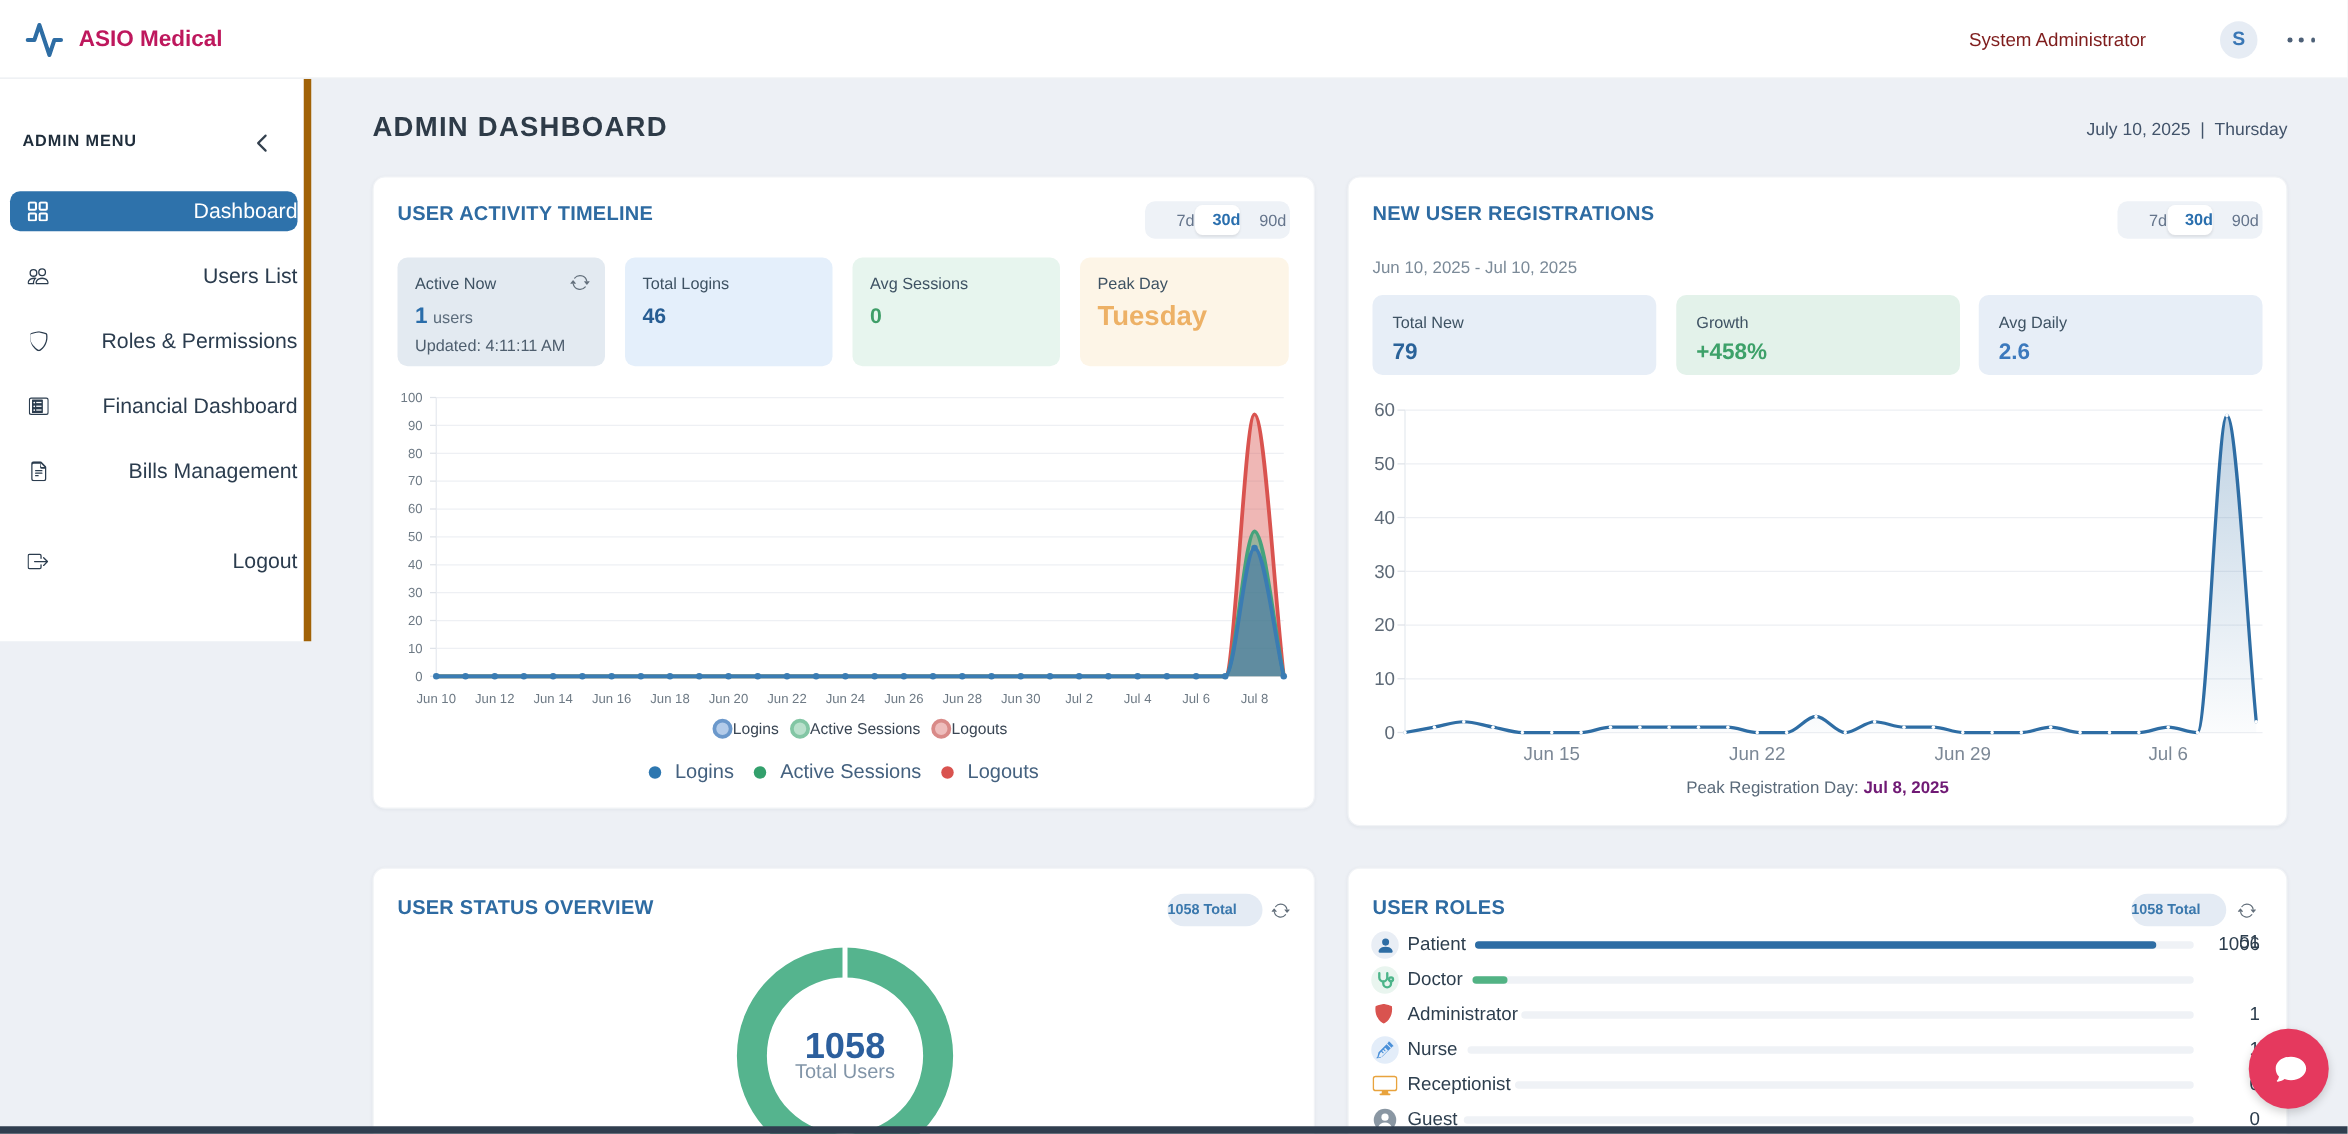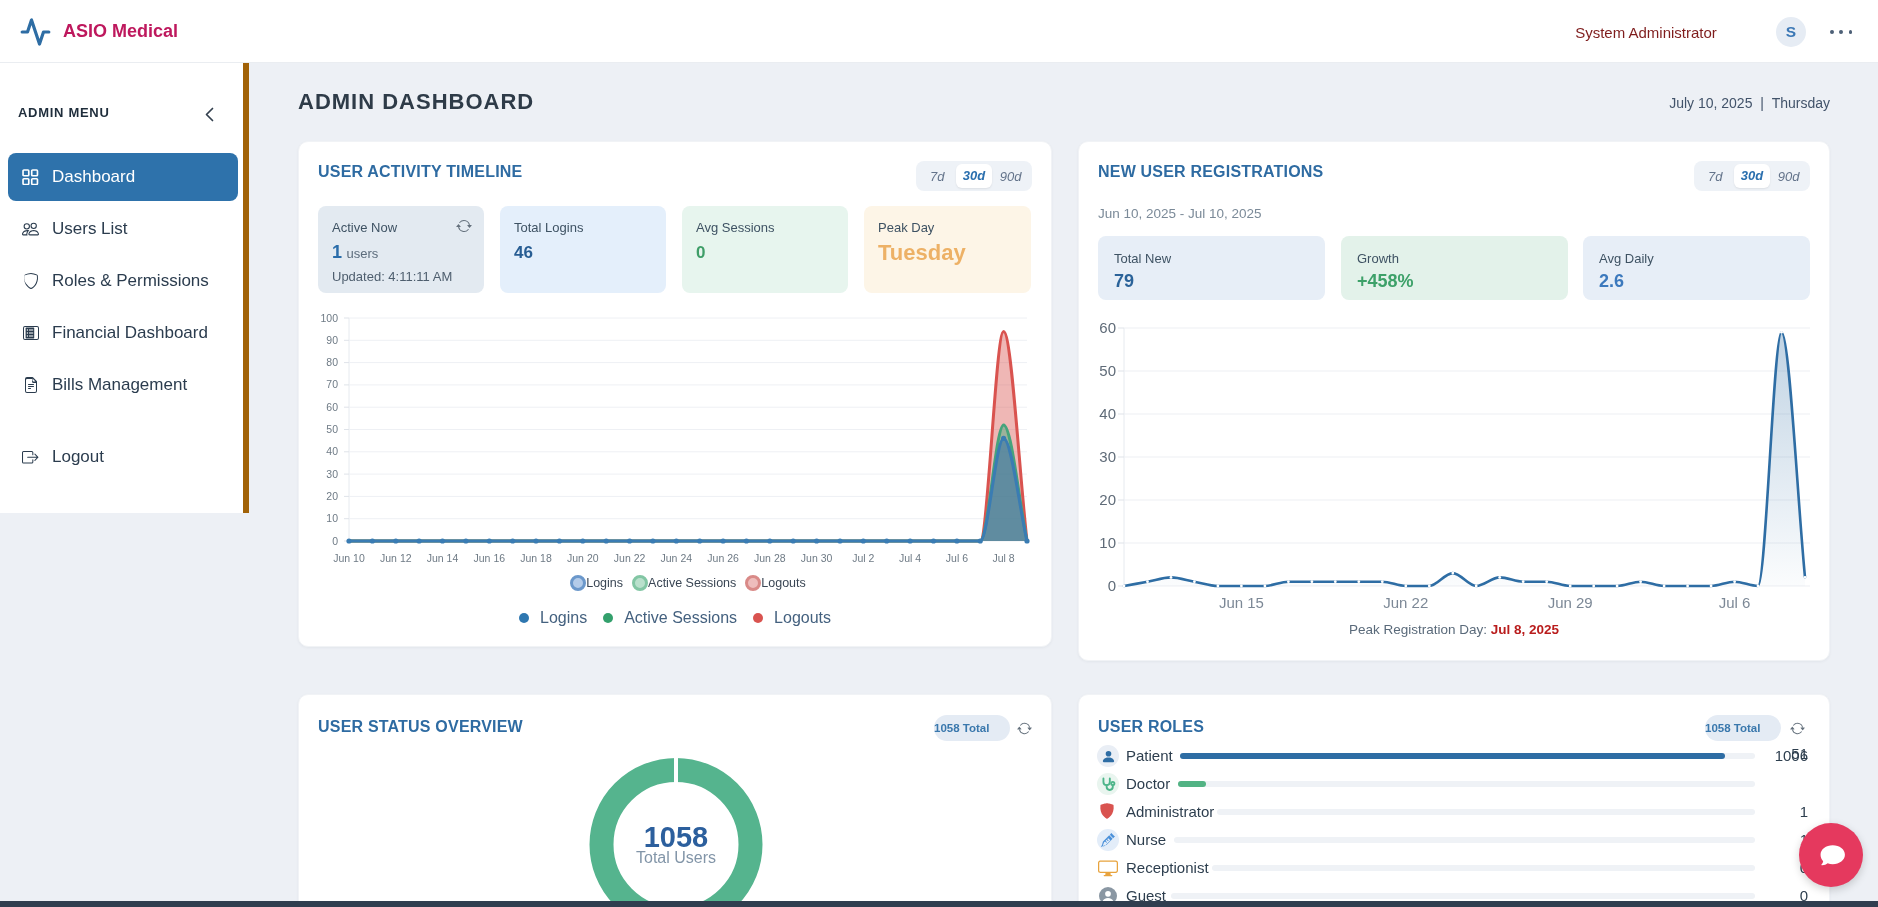--- a/index.html
+++ b/index.html
@@ -1,24 +1,24 @@
 <!DOCTYPE html>
 <html><head><meta charset="utf-8">
 <style>
 * { margin:0; padding:0; box-sizing:border-box; }
 html,body { width:1878px; height:907px; overflow:hidden; font-family:"Liberation Sans",sans-serif; background:#edf0f5; }
 .abs { position:absolute; }
 .card { position:absolute; background:#fff; border-radius:10px; border:1px solid #f1f3f6; box-shadow:0 1px 3px rgba(20,30,50,0.05); }
 .ctitle { position:absolute; font-size:16px; font-weight:bold; color:#2e6ba2; letter-spacing:0.2px; }
 .pillgrp { position:absolute; width:116px; height:30px; background:#eef2f7; border-radius:8px; display:flex; align-items:center; padding:3px; }
-.pillgrp span { flex:1; text-align:center; font-size:13px; color:#64748b;font-style:italic; }
+.pillgrp span { flex:1; text-align:right; font-size:13px; color:#64748b; }
 .pillgrp .on { background:#fff; border-radius:6px; color:#2a6fae; font-weight:bold; height:24px; line-height:24px; box-shadow:0 1px 2px rgba(0,0,0,.08); }
 .badge { position:absolute; background:#e4ebf4; border-radius:13px; font-size:11.5px; font-weight:bold; color:#3a78ad; height:26px; line-height:26px; width:76px; text-align:left; }
 .statlabel { font-size:13px; color:#3e5263; }
-.menuitem { position:absolute; left:8px; width:230px; height:48px; display:flex; align-items:center; padding-left:14px; gap:13px; font-size:17px; color:#2b3c4e; }
+.menuitem { position:absolute; left:8px; width:230px; height:32px; display:flex; align-items:center; padding-left:14px; gap:13px; font-size:17px; color:#2b3c4e;justify-content:space-between; }
 .mico { width:17px; display:flex; justify-content:center; flex:none; }
 </style></head>
 <body>
 
 <div class="abs" style="left:0;top:0;width:1878px;height:63px;background:#fff;border-bottom:1px solid #eaedf1;z-index:5">
   <div class="abs" style="left:17px;top:16px"><svg width="37" height="32" viewBox="0 0 24 24" fill="none" stroke="#2e6da4" stroke-width="2.4" stroke-linecap="round" stroke-linejoin="round">
         <polyline points="22 12 18 12 15 21 9 3 6 12 2 12"></polyline>
       </svg></div>
   <div class="abs" style="left:63px;top:21px;font-size:18px;font-weight:bold;color:#be185d">ASIO Medical</div>
   <div class="abs" style="left:1526px;top:24px;width:240px;text-align:center;font-size:15px;color:#7f1d1d;white-space:nowrap">System Administrator</div>
@@ -322,21 +322,21 @@
     <circle cx="548.6" cy="263.7" r="1.4" fill="#ffffff"></circle>
     <circle cx="572.1" cy="268.0" r="1.4" fill="#ffffff"></circle>
     <circle cx="595.6" cy="268.0" r="1.4" fill="#ffffff"></circle>
     <circle cx="619.1" cy="268.0" r="1.4" fill="#ffffff"></circle>
     <circle cx="642.6" cy="263.7" r="1.4" fill="#ffffff"></circle>
     <circle cx="666.0" cy="268.0" r="1.4" fill="#ffffff"></circle>
     <circle cx="689.5" cy="14.3" r="1.4" fill="#ffffff"></circle>
     <circle cx="713.0" cy="259.4" r="1.4" fill="#ffffff"></circle>
 </svg>
 
-<div class="abs" style="left:1078px;top:622px;width:752px;text-align:center;font-size:13.5px;color:#5a6a7a">Peak Registration Day: <span style="font-weight:bold;color:#b91c1c">Jul 8, 2025</span></div>
+<div class="abs" style="left:1078px;top:622px;width:752px;text-align:center;font-size:13.5px;color:#5a6a7a">Peak Registration Day: <span style="font-weight:bold;color:#701a75">Jul 8, 2025</span></div>
 
 <div class="card" style="left:298px;top:694px;width:754px;height:240px"></div>
 <div class="ctitle" style="left:318px;top:718px">USER STATUS OVERVIEW</div>
 <div class="badge" style="left:934px;top:715px">1058 Total</div>
 <div class="abs" style="left:1017px;top:721px"><svg width="15" height="15" viewBox="0 0 16 16" fill="#64707c">
       <path d="M11.534 7h3.932a.25.25 0 0 1 .192.41l-1.966 2.36a.25.25 0 0 1-.384 0l-1.966-2.36a.25.25 0 0 1 .192-.41m-11 2h3.932a.25.25 0 0 0 .192-.41L2.692 6.23a.25.25 0 0 0-.384 0L.342 8.59A.25.25 0 0 0 .534 9"></path>
       <path fill-rule="evenodd" d="M8 3c-1.552 0-2.94.707-3.857 1.818a.5.5 0 1 1-.771-.636A6.002 6.002 0 0 1 13.917 7H12.9A5 5 0 0 0 8 3M3.1 9a5.002 5.002 0 0 0 8.757 2.182.5.5 0 1 1 .771.636A6.002 6.002 0 0 1 2.083 9z"></path>
     </svg></div>
 <svg class="abs" style="left:584px;top:755px" width="185" height="152" viewBox="0 0 185 152">
   <g transform="translate(92,89.5)">

